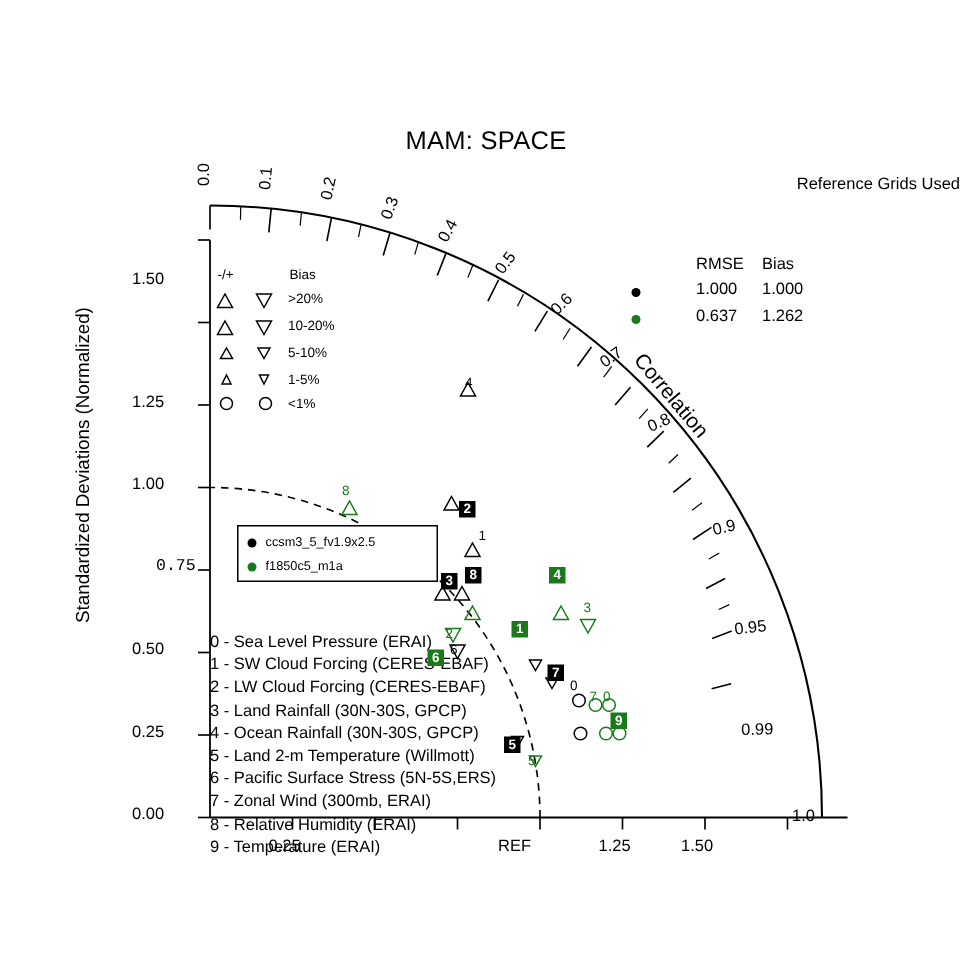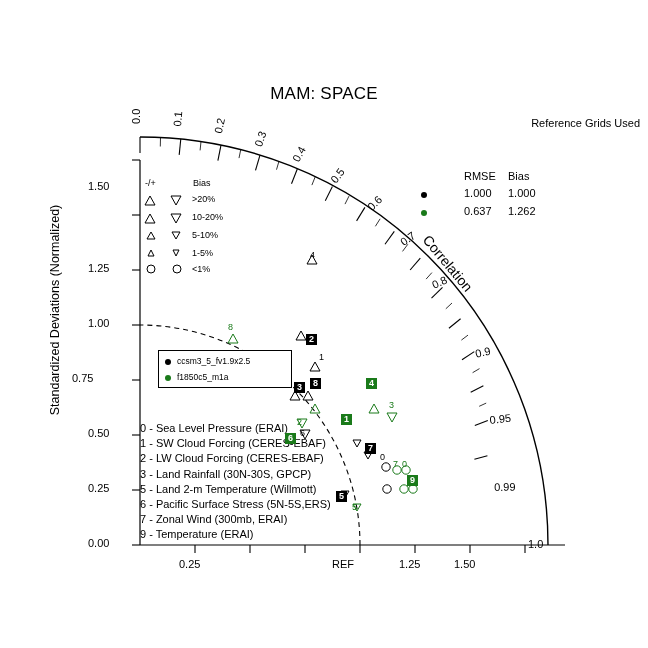--- a/index.html
+++ b/index.html
@@ -186,21 +186,21 @@
       <path d="M 151 250 l 3 6 l -6 0 z"></path>
       <path d="M 176 256 l 3 -6 l -6 0 z"></path>
       <circle cx="151" cy="269" r="4"></circle>
       <circle cx="177" cy="269" r="4"></circle>
     </g>
   </svg>
 
   <div class="abs tick-num" style="left:88px; top:537px;">0.00</div>
   <div class="abs tick-num" style="left:88px; top:482px;">0.25</div>
   <div class="abs tick-num" style="left:88px; top:427px;">0.50</div>
-  <div class="abs tick-num" style="left:72px; top:372px;">0.75</div>
+  <div class="abs tick-num" style="left:104px; top:372px;font-family:Liberation Mono, monospace;">0.75</div>
   <div class="abs tick-num" style="left:88px; top:317px;">1.00</div>
   <div class="abs tick-num" style="left:88px; top:262px;">1.25</div>
   <div class="abs tick-num" style="left:88px; top:180px;">1.50</div>
 
   <div class="abs tick-num" style="left:179px; top:558px;">0.25</div>
   <div class="abs tick-num" style="left:332px; top:558px;">REF</div>
   <div class="abs tick-num" style="left:399px; top:558px;">1.25</div>
   <div class="abs tick-num" style="left:454px; top:558px;">1.50</div>
 
   <div class="abs corr-num" style="left:130px; top:124px; transform:rotate(-90deg); transform-origin:0 0;">0.0</div>
@@ -241,23 +241,25 @@
     <div class="legend-row" style="left:18px; top:5px;">ccsm3_5_fv1.9x2.5</div>
     <div class="dotg" style="left:6px; top:24px;"></div>
     <div class="legend-row" style="left:18px; top:21px;">f1850c5_m1a</div>
   </div>
 
   <div class="abs model-list" style="left:140px; top:421px;">
     <div>0 - Sea Level Pressure (ERAI)</div>
     <div>1 - SW Cloud Forcing (CERES-EBAF)</div>
     <div>2 - LW Cloud Forcing (CERES-EBAF)</div>
     <div>3 - Land Rainfall (30N-30S, GPCP)</div>
+    <div>4 - Ocean Rainfall (30N-30S, GPCP)</div>
     <div>5 - Land 2-m Temperature (Willmott)</div>
     <div>6 - Pacific Surface Stress (5N-5S,ERS)</div>
     <div>7 - Zonal Wind (300mb, ERAI)</div>
+    <div>8 - Relative Humidity (ERAI)</div>
     <div>9 - Temperature (ERAI)</div>
   </div>
 
   <div class="sqk" style="left:306px; top:334px;">2</div>
   <div class="sqk" style="left:310px; top:378px;">8</div>
   <div class="sqk" style="left:294px; top:382px;">3</div>
   <div class="sqk" style="left:365px; top:443px;">7</div>
   <div class="sqk" style="left:336px; top:491px;">5</div>
   <div class="numk" style="left:310px; top:250px;">4</div>
   <div class="numk" style="left:319px; top:352px;">1</div>

